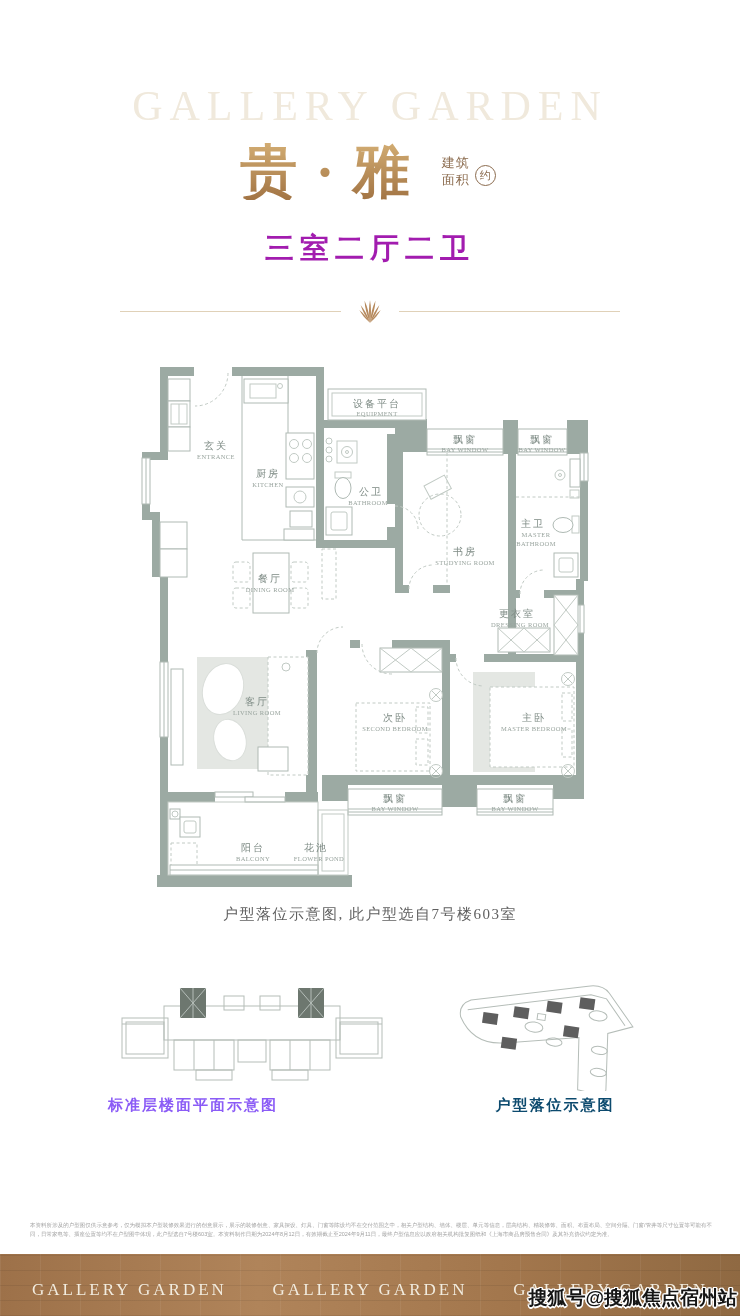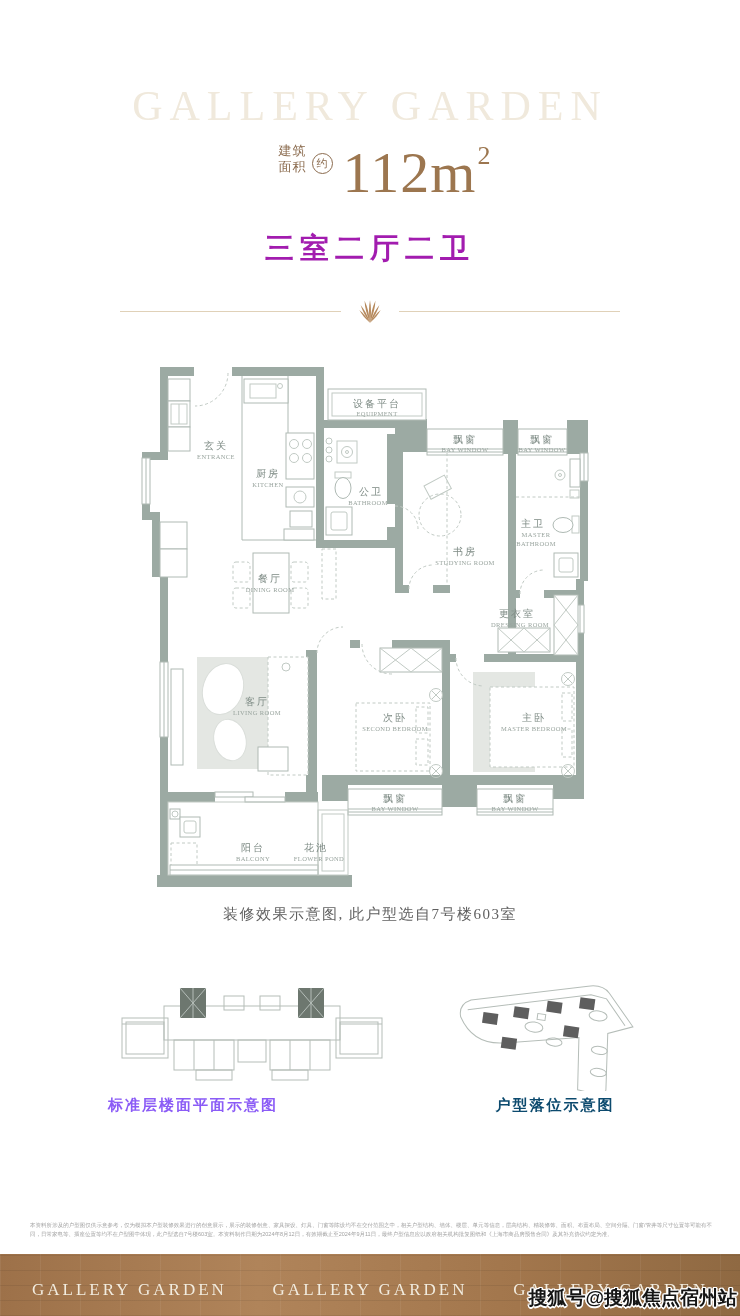--- a/index.html
+++ b/index.html
@@ -64,27 +64,27 @@
   .dg{stroke:#b5bdb8;fill:none;stroke-width:1;}
   .dgd{fill:#6d776f;stroke:none;}
   .blk{fill:#5e5e5e;stroke:none;}
 </style>
 </head>
 <body>
 
 <div class="abs wm-top">GALLERY GARDEN</div>
 
 <div class="abs title-row">
+  <div class="title-main">贵 · 雅</div>
   <div class="area-block">
     <div class="area-label">
       <div>建筑</div>
       <div>面积</div>
     </div>
     <div class="approx">约</div>
-    <div class="area-num"><span>112</span><span>m</span><sup>2</sup></div>
   </div>
 </div>
 
 <div class="abs subtitle">三室二厅二卫</div>
 
 <div class="abs divider">
   <div class="line"></div>
   <svg class="icon" viewBox="0 0 40 36">
     <g fill="#b6895c">
       <path d="M20 5 C21.6 13 21.6 22 20 32 C18.4 22 18.4 13 20 5 Z"></path>
@@ -341,21 +341,21 @@
     <text class="en" x="255" y="454">BAY WINDOW</text>
     <text class="cn" x="375" y="445">飘窗</text>
     <text class="en" x="375" y="454">BAY WINDOW</text>
     <text class="cn" x="113" y="494">阳台</text>
     <text class="en" x="113" y="504">BALCONY</text>
     <text class="cn" x="176" y="494">花池</text>
     <text class="en" x="179" y="504">FLOWER POND</text>
   </g>
 </svg>
 
-<div class="abs plan-caption">装修效果示意图, 此户型选自7号楼603室</div>
+<div class="abs plan-caption">户型落位示意图, 此户型选自7号楼603室</div>
 
 <svg class="abs" style="left:112px;top:978px;" width="280" height="110" viewBox="0 0 280 110">
   <rect class="dg" x="52" y="28" width="176" height="34"></rect>
   <rect class="dgd" x="68" y="10" width="26" height="30"></rect>
   <path class="dg" d="M68 10 L94 40 M94 10 L68 40 M81 10 L81 40"></path>
   <rect class="dgd" x="186" y="10" width="26" height="30"></rect>
   <path class="dg" d="M186 10 L212 40 M212 10 L186 40 M199 10 L199 40"></path>
   <rect class="dg" x="112" y="18" width="20" height="14"></rect>
   <rect class="dg" x="148" y="18" width="20" height="14"></rect>
   <rect class="dg" x="10" y="40" width="46" height="40"></rect>

